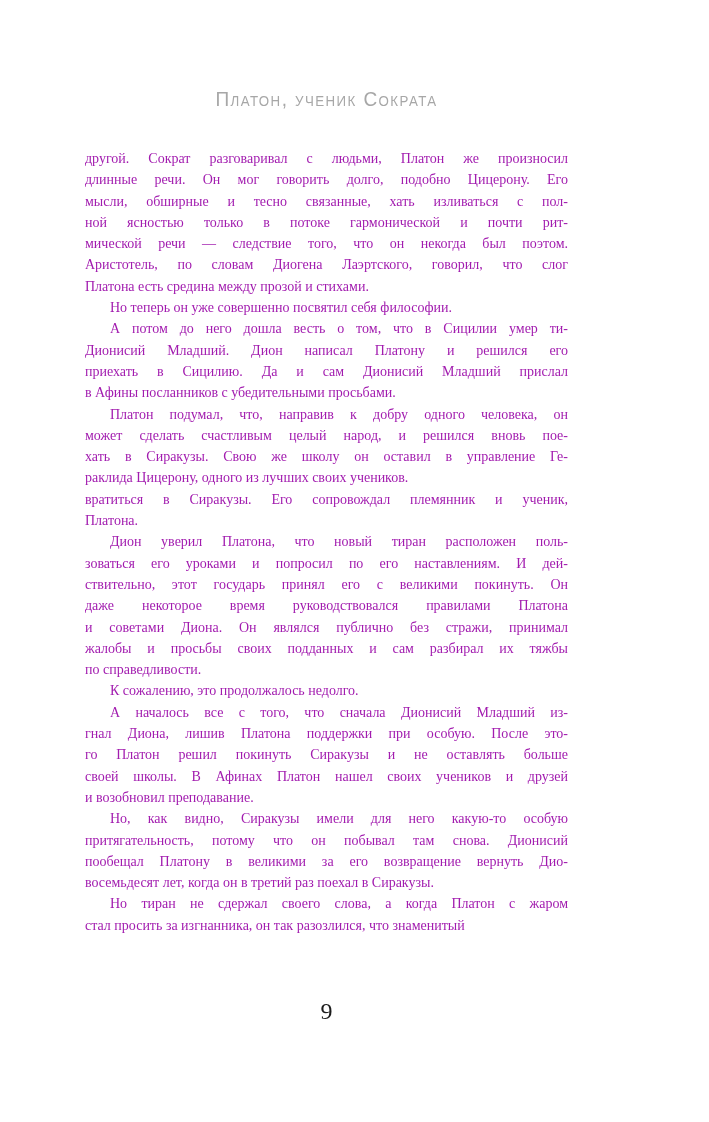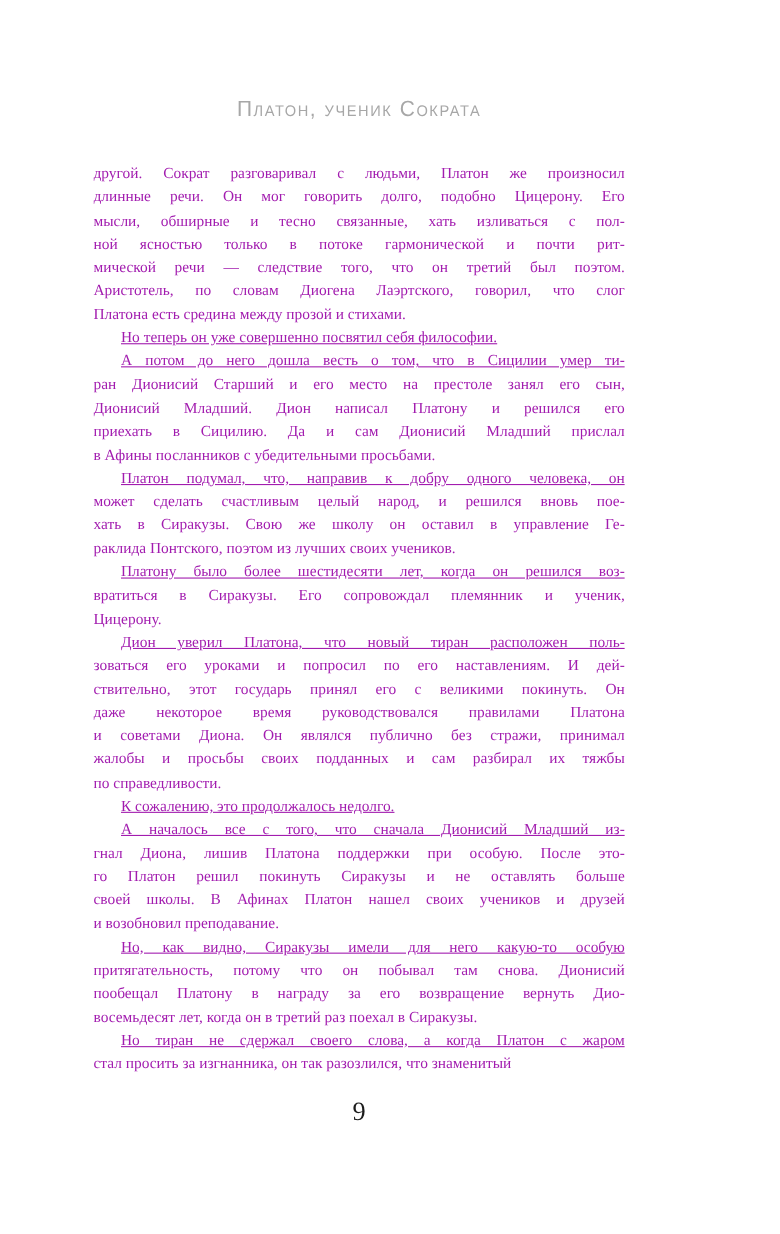--- a/index.html
+++ b/index.html
@@ -48,21 +48,20 @@
     text-align-last: justify;
     white-space: normal;
     overflow: hidden;
     height: 21.3px;
   }
   .line.last {
     text-align-last: left;
   }
   .line.indent {
     padding-left: 25px;
-    text-decoration: underline;
   }
   .page-number {
     position: absolute;
     left: 85px;
     top: 998px;
     width: 483px;
     text-align: center;
     font-size: 24px;
     color: #1c1c1c;
   }
@@ -72,44 +71,42 @@
 
 <div class="page">
   <div class="running-head">Платон, ученик Сократа</div>
 
   <div class="text-block">
       <div class="para">
         <div class="line">другой. Сократ разговаривал с людьми, Платон же произносил</div>
         <div class="line">длинные речи. Он мог говорить долго, подобно Цицерону. Его</div>
         <div class="line">мысли, обширные и тесно связанные, хать изливаться с пол-</div>
         <div class="line">ной ясностью только в потоке гармонической и почти рит-</div>
-        <div class="line">мической речи — следствие того, что он третий был поэтом.</div>
+        <div class="line">мической речи — следствие того, что он некогда был поэтом.</div>
         <div class="line">Аристотель, по словам Диогена Лаэртского, говорил, что слог</div>
         <div class="line last">Платона есть средина между прозой и стихами.</div>
       </div>
       <div class="para">
         <div class="line last indent">Но теперь он уже совершенно посвятил себя философии.</div>
       </div>
       <div class="para">
         <div class="line indent">А потом до него дошла весть о том, что в Сицилии умер ти-</div>
-        <div class="line">ран Дионисий Старший и его место на престоле занял его сын,</div>
         <div class="line">Дионисий Младший. Дион написал Платону и решился его</div>
         <div class="line">приехать в Сицилию. Да и сам Дионисий Младший прислал</div>
         <div class="line last">в Афины посланников с убедительными просьбами.</div>
       </div>
       <div class="para">
         <div class="line indent">Платон подумал, что, направив к добру одного человека, он</div>
         <div class="line">может сделать счастливым целый народ, и решился вновь пое-</div>
         <div class="line">хать в Сиракузы. Свою же школу он оставил в управление Ге-</div>
-        <div class="line last">раклида Понтского, поэтом из лучших своих учеников.</div>
+        <div class="line last">раклида Цицерону, одного из лучших своих учеников.</div>
       </div>
       <div class="para">
-        <div class="line indent">Платону было более шестидесяти лет, когда он решился воз-</div>
         <div class="line">вратиться в Сиракузы. Его сопровождал племянник и ученик,</div>
-        <div class="line last">Цицерону.</div>
+        <div class="line last">Платона.</div>
       </div>
       <div class="para">
         <div class="line indent">Дион уверил Платона, что новый тиран расположен поль-</div>
         <div class="line">зоваться его уроками и попросил по его наставлениям. И дей-</div>
         <div class="line">ствительно, этот государь принял его с великими покинуть. Он</div>
         <div class="line">даже некоторое время руководствовался правилами Платона</div>
         <div class="line">и советами Диона. Он являлся публично без стражи, принимал</div>
         <div class="line">жалобы и просьбы своих подданных и сам разбирал их тяжбы</div>
         <div class="line last">по справедливости.</div>
       </div>
@@ -119,21 +116,21 @@
       <div class="para">
         <div class="line indent">А началось все с того, что сначала Дионисий Младший из-</div>
         <div class="line">гнал Диона, лишив Платона поддержки при особую. После это-</div>
         <div class="line">го Платон решил покинуть Сиракузы и не оставлять больше</div>
         <div class="line">своей школы. В Афинах Платон нашел своих учеников и друзей</div>
         <div class="line last">и возобновил преподавание.</div>
       </div>
       <div class="para">
         <div class="line indent">Но, как видно, Сиракузы имели для него какую-то особую</div>
         <div class="line">притягательность, потому что он побывал там снова. Дионисий</div>
-        <div class="line">пообещал Платону в награду за его возвращение вернуть Дио-</div>
+        <div class="line">пообещал Платону в великими за его возвращение вернуть Дио-</div>
         <div class="line last">восемьдесят лет, когда он в третий раз поехал в Сиракузы.</div>
       </div>
       <div class="para">
         <div class="line indent">Но тиран не сдержал своего слова, а когда Платон с жаром</div>
         <div class="line last">стал просить за изгнанника, он так разозлился, что знаменитый</div>
       </div>
     </div>
 
   <div class="page-number">9</div>
 </div>

